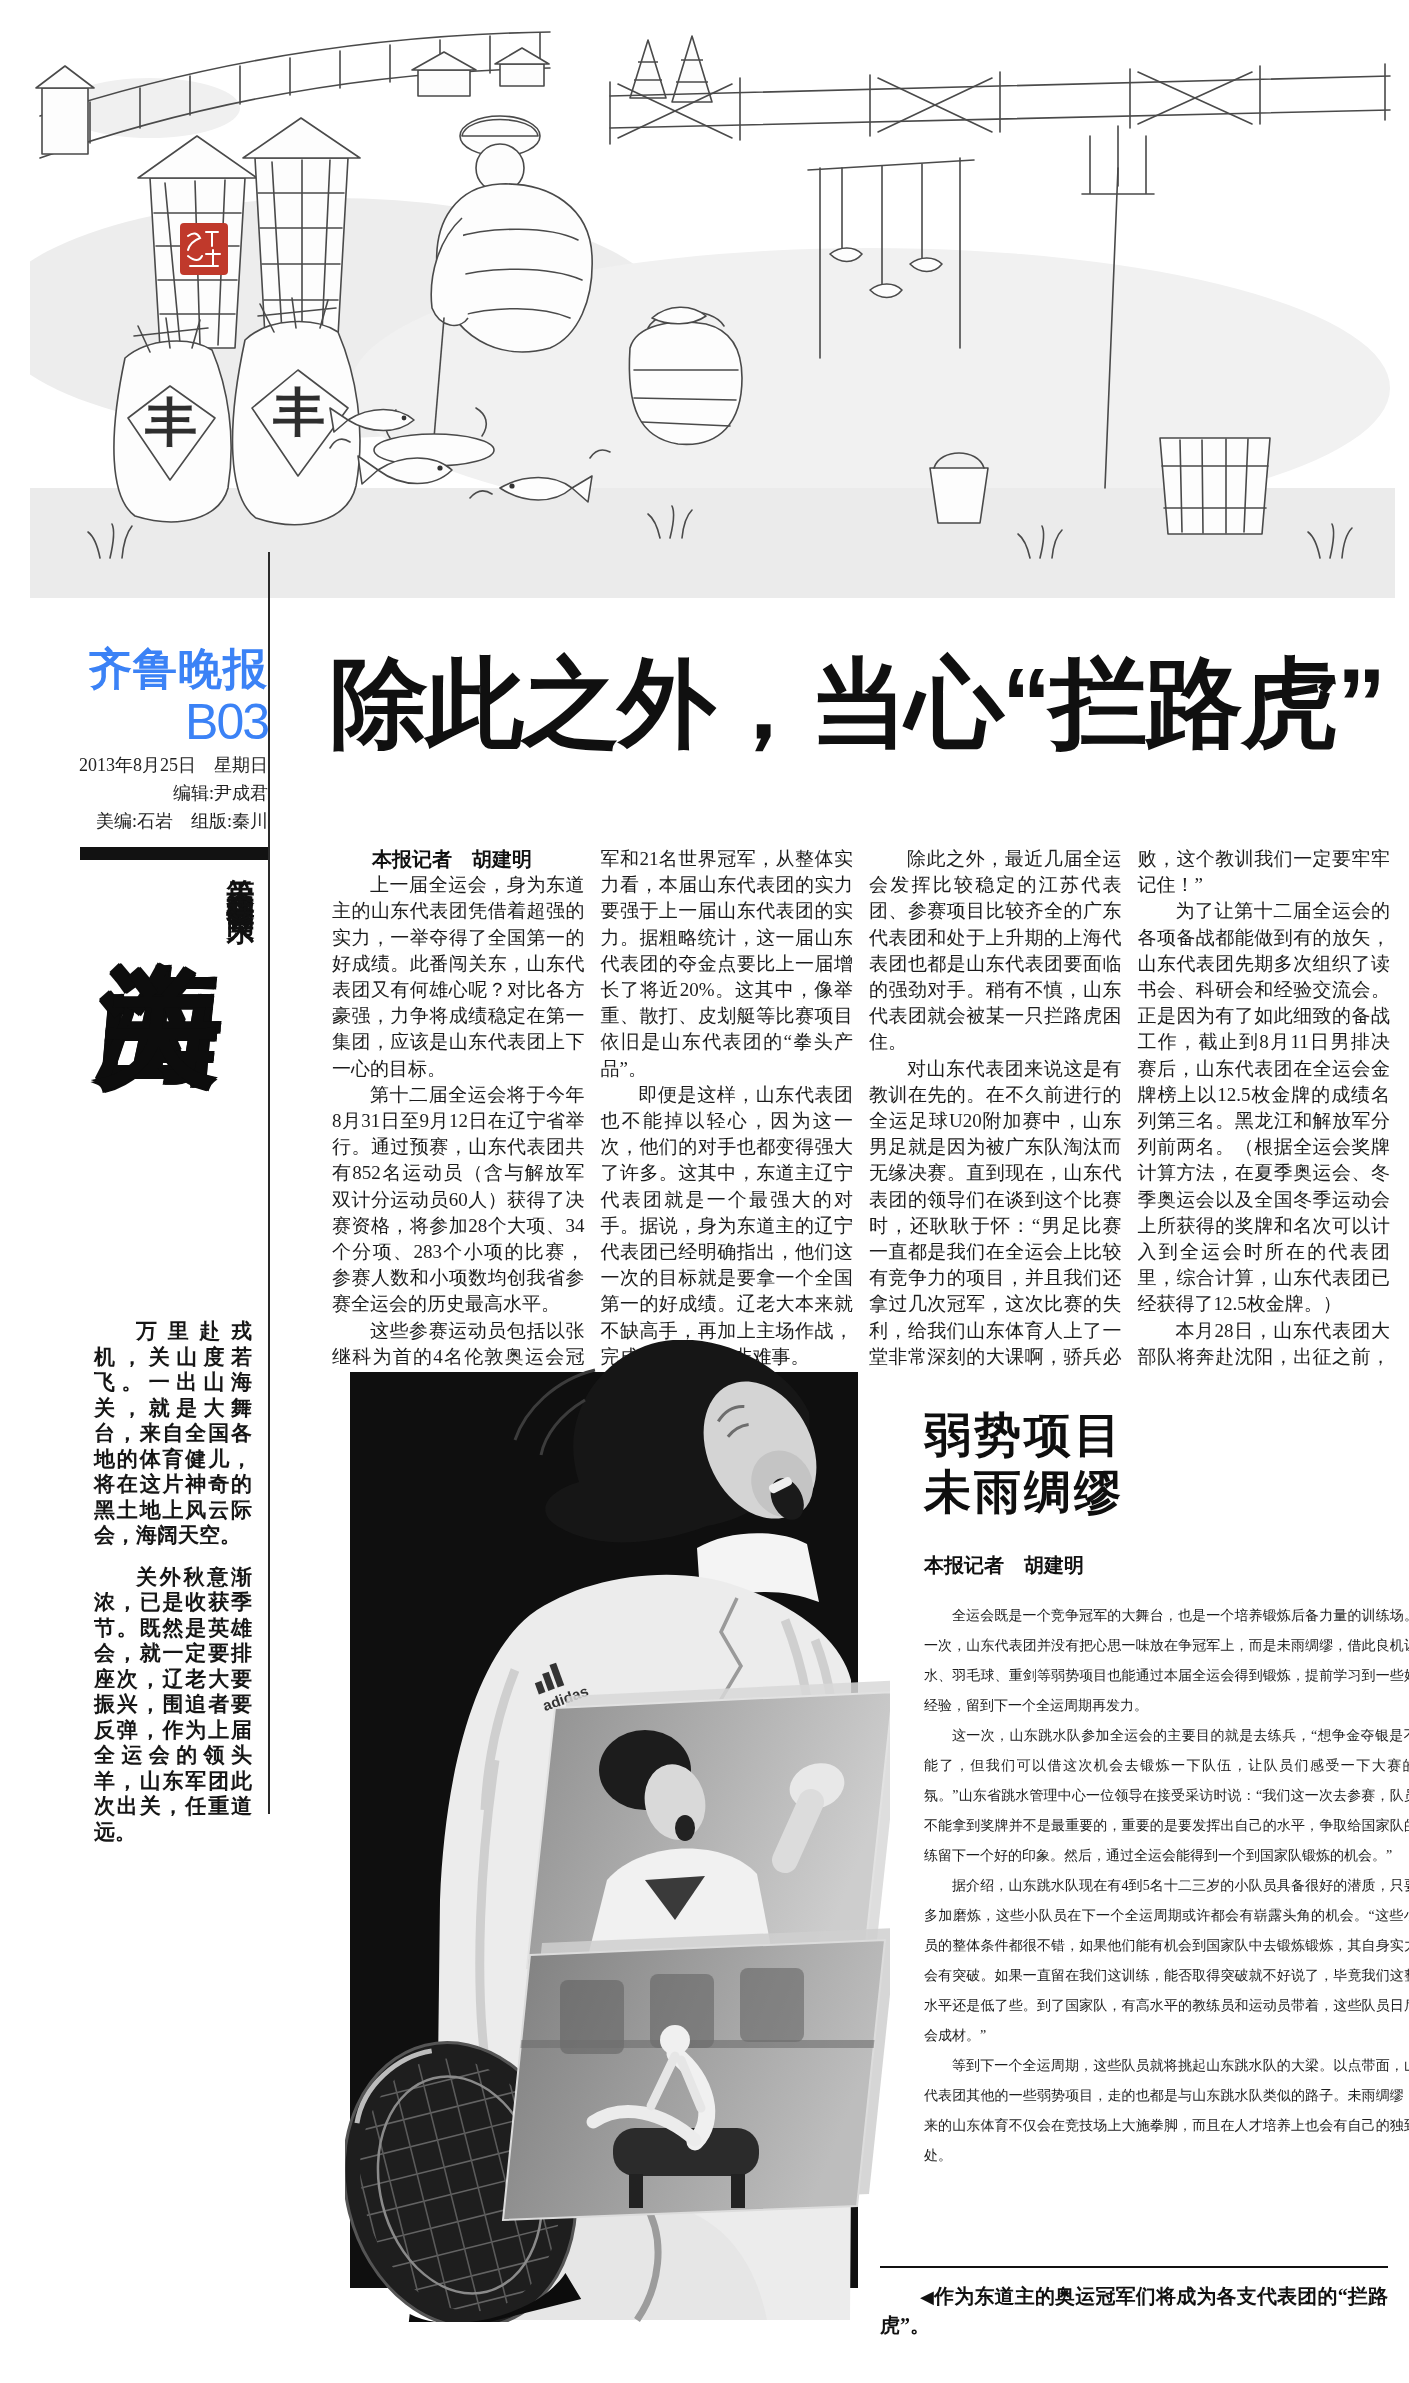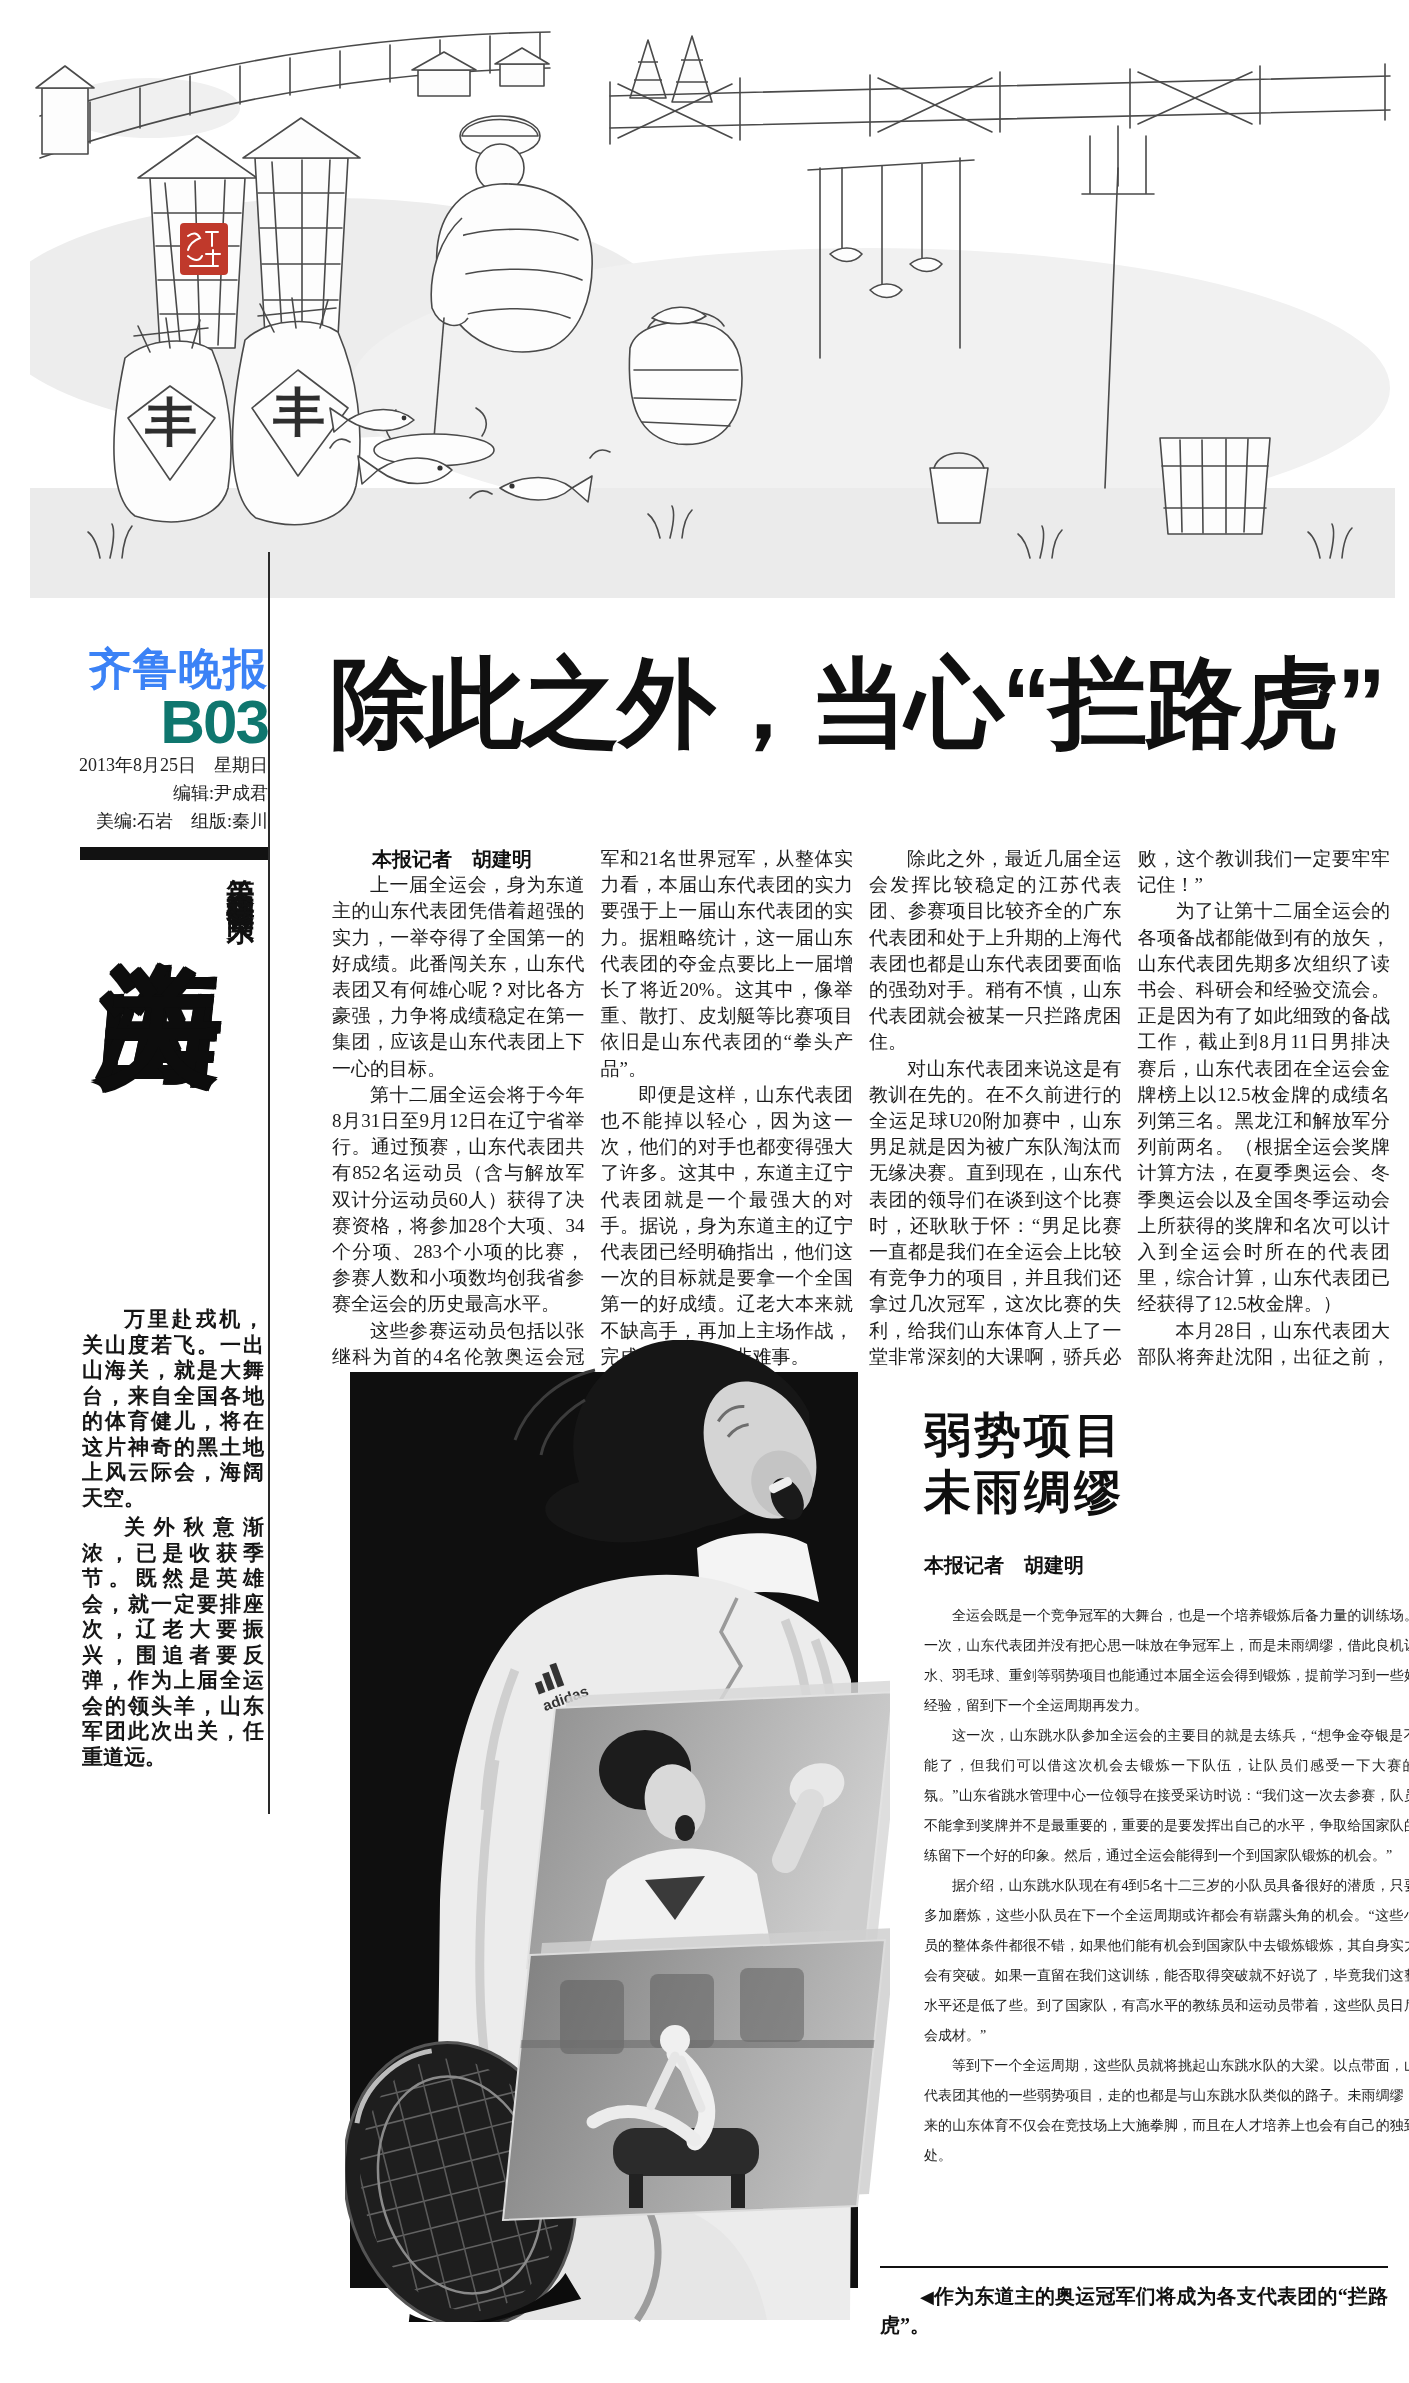--- a/index.html
+++ b/index.html
@@ -4,37 +4,37 @@
 <style>
   html,body{margin:0;padding:0;background:#fff;}
   #page{position:relative;width:1409px;height:2383px;background:#fff;overflow:hidden;
         font-family:"Liberation Serif","DejaVu Serif",serif;color:#1c1c1c;}
   .abs{position:absolute;}
 
   
   #masthead{left:66px;top:645px;width:202px;text-align:right;}
   #paper-logo{font-family:"DejaVu Serif","Liberation Serif",serif;font-weight:900;
               font-size:44px;line-height:48px;color:#3b82f6;letter-spacing:1px;white-space:nowrap;}
-  #page-code{font-family:"Liberation Sans","DejaVu Sans",sans-serif;font-weight:700;font-size:62px;
-             line-height:58px;letter-spacing:-2px;color:#0f766e;}
+  #page-code{font-family:"Liberation Sans","DejaVu Sans",sans-serif;font-weight:400;font-size:50px;
+             line-height:58px;letter-spacing:-2px;color:#3b82f6;}
   .mast-line{font-size:18px;line-height:28px;color:#222;white-space:nowrap;}
   #mast-bar{margin-top:12px;height:13px;background:#121212;width:188px;margin-left:auto;}
 
   
   #side-rule{left:268px;top:552px;width:2px;height:1262px;background:#2a2a2a;}
   #special-label{left:221px;top:856px;height:450px;writing-mode:vertical-rl;
                  font-family:"Liberation Sans","DejaVu Sans",sans-serif;font-weight:700;
                  font-size:28px;letter-spacing:3px;color:#111;}
   #calligraphy{left:74px;top:862px;height:410px;writing-mode:vertical-rl;
                font-family:"DejaVu Serif","Liberation Serif",serif;font-weight:900;font-size:124px;
                color:#0d0d0d;transform:skewX(-5deg);
                text-shadow:2px 0 0 #0d0d0d,0 2px 0 #0d0d0d,2px 2px 0 #0d0d0d;}
   #essay{left:78px;top:1302px;width:190px;font-family:"Liberation Sans","DejaVu Sans",sans-serif;
          font-weight:600;font-size:21px;line-height:25.5px;text-align:justify;color:#161616;}
-  #essay p{margin:4px;text-indent:2em;}
+  #essay p{margin:16px;text-indent:2em;}
 
   
   #headline{left:330px;top:648px;width:1064px;font-family:"Liberation Sans","DejaVu Sans",sans-serif;
             font-weight:900;font-size:98px;line-height:110px;letter-spacing:-2px;color:#101010;
             white-space:nowrap;}
   #article1{left:332px;top:846px;width:1058px;height:527px;overflow:hidden;
             column-count:4;column-gap:16px;font-size:19px;line-height:26.2px;text-align:justify;}
   #article1 p{margin:0;text-indent:2em;}
   .byline{font-family:"Liberation Sans","DejaVu Sans",sans-serif;font-weight:700;font-size:20px;
           margin:0 0 24px 0;color:#111;}

